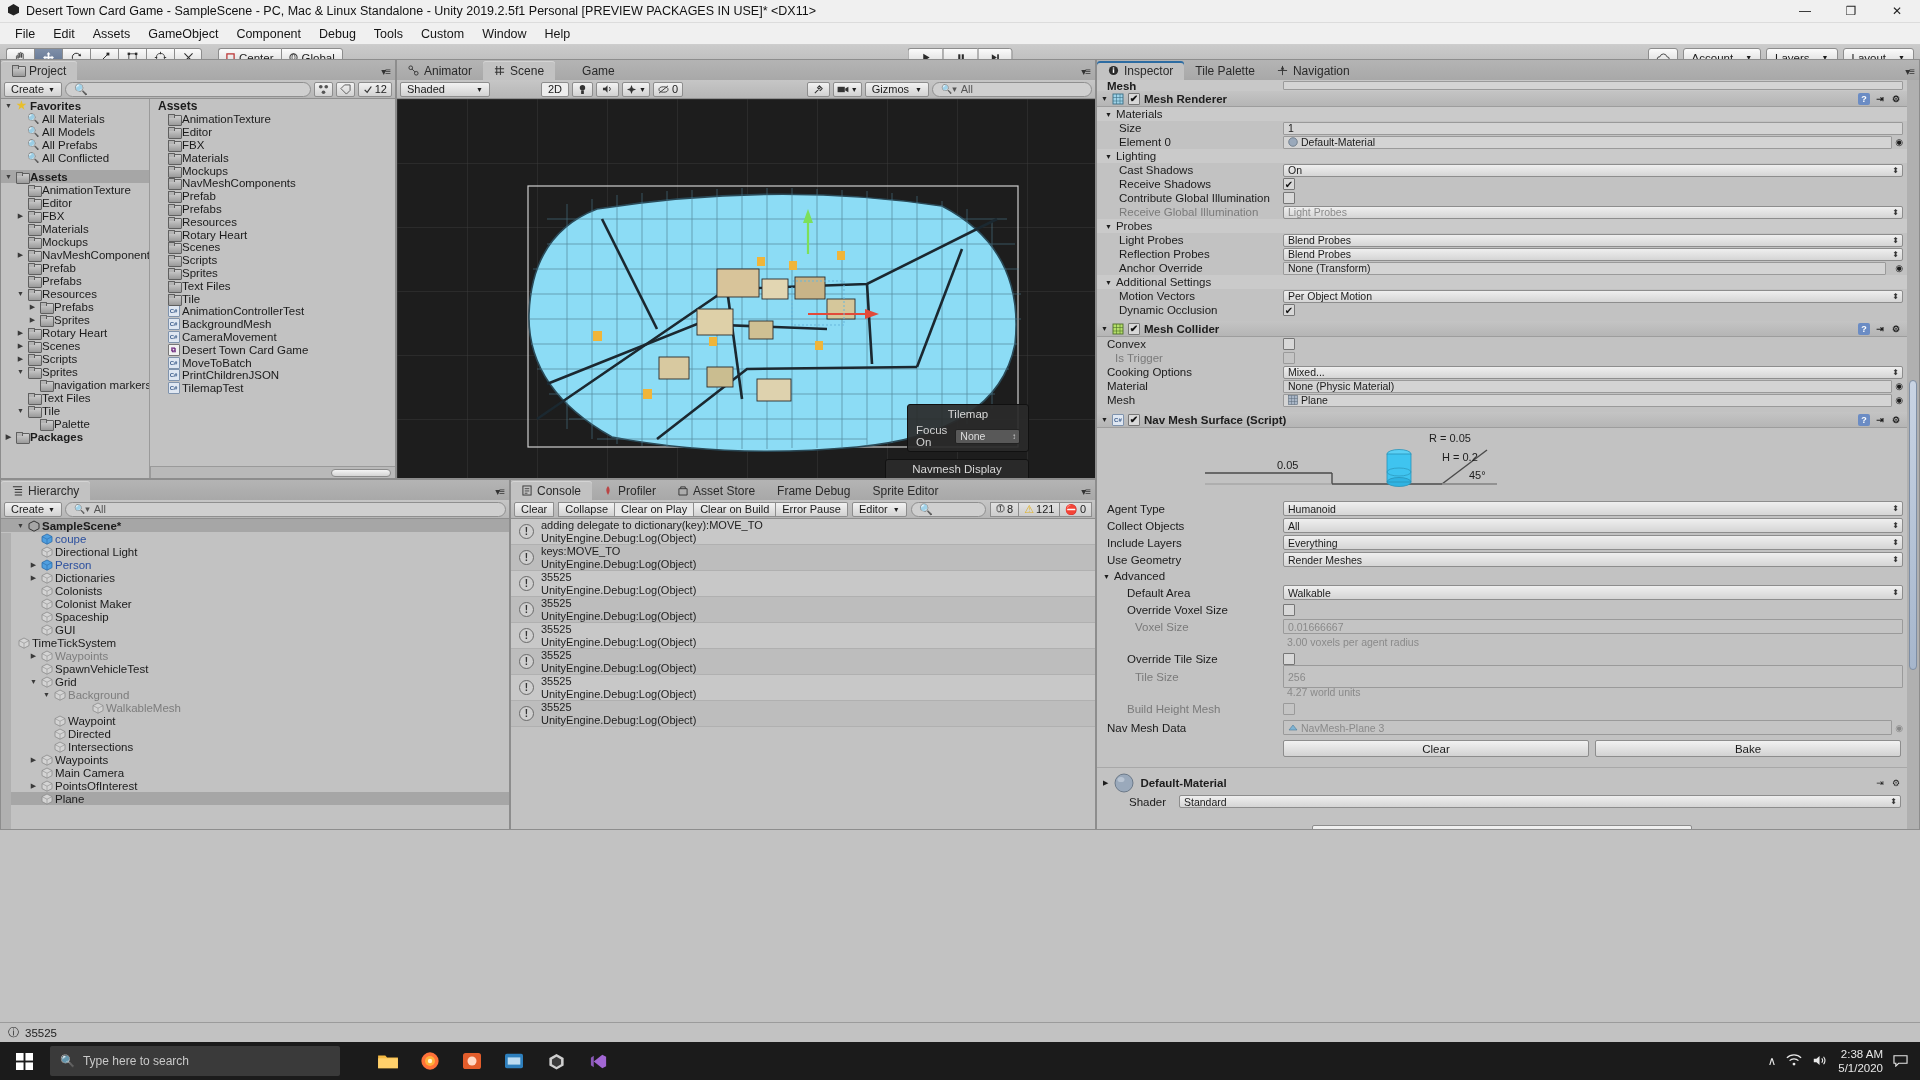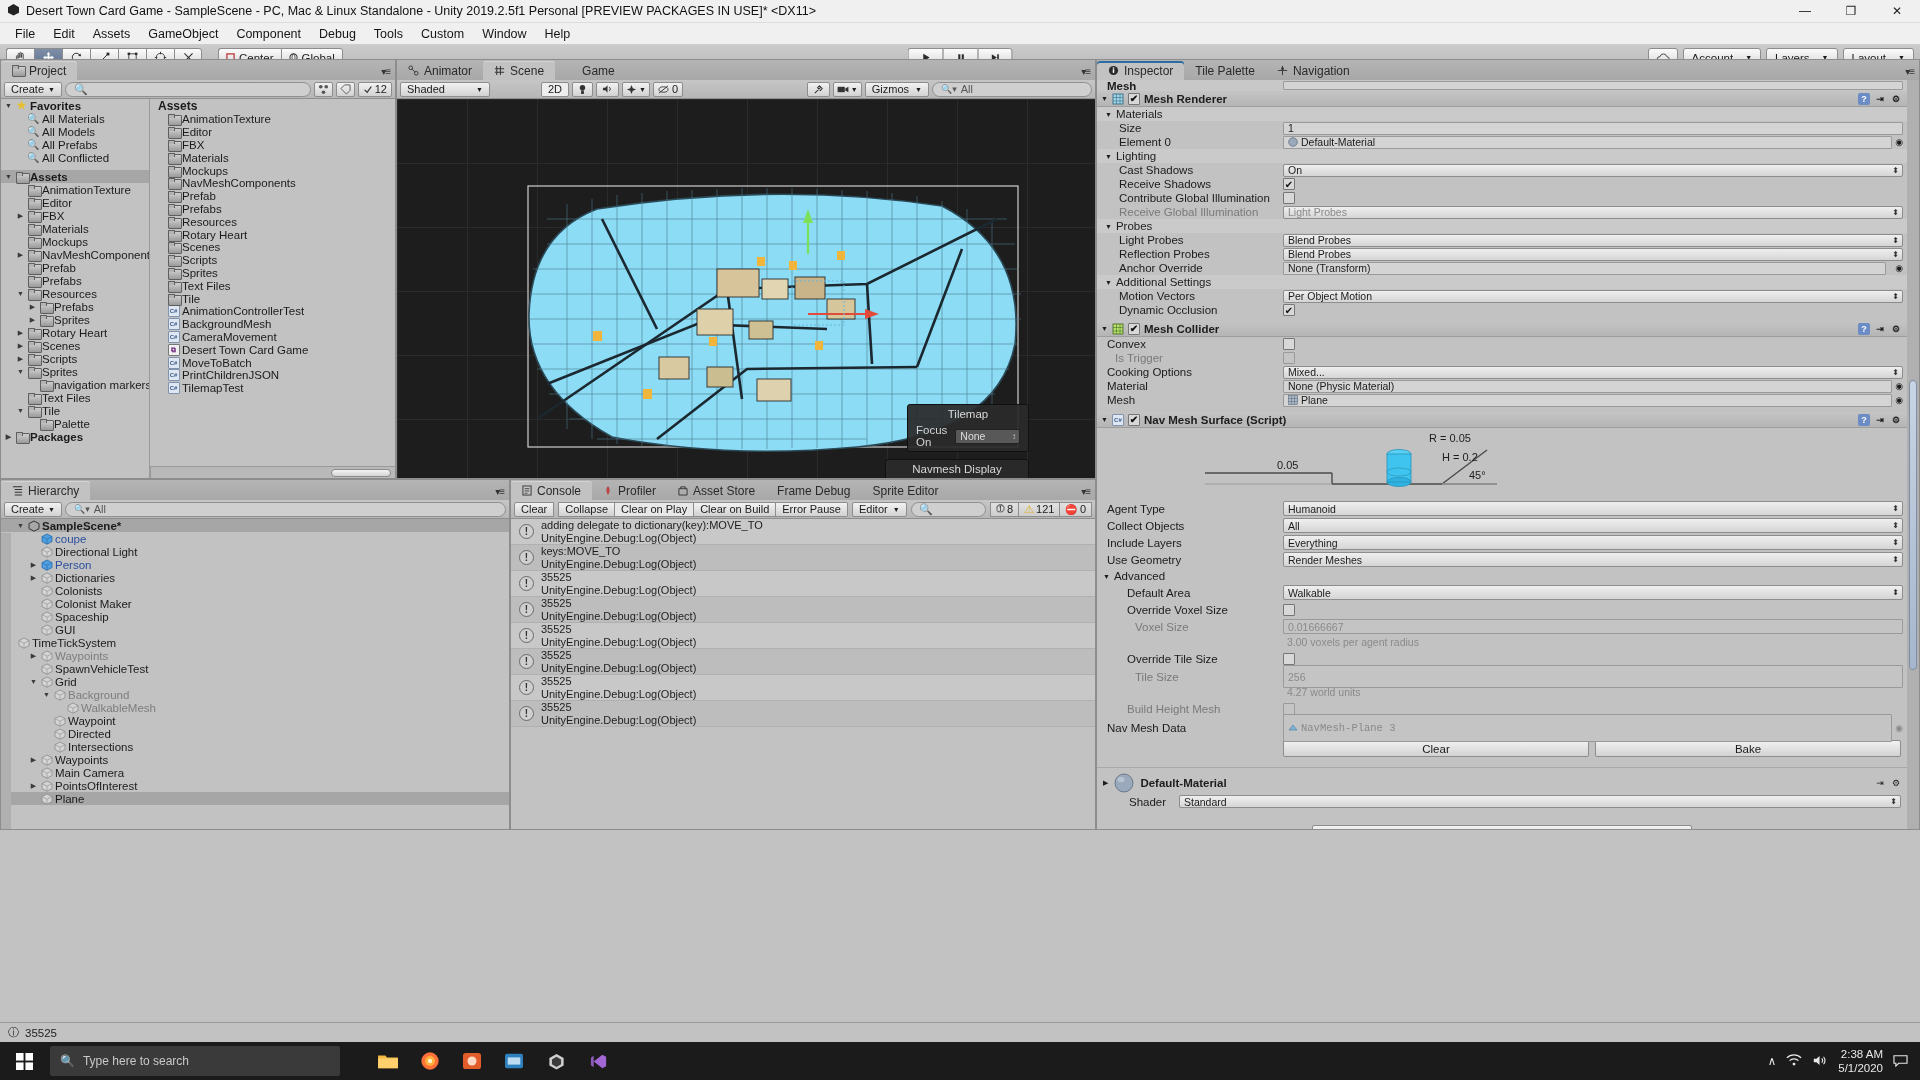--- a/index.html
+++ b/index.html
@@ -1028,21 +1028,21 @@
           <div class="treerow" style="padding-left:40px;">
             <span class="arrow">▼</span>
             <span class="ico">
               <svg class="cube-ico" viewBox="0 0 12 12">
                 <polygon points="6,1 11,3.6 11,8.6 6,11.2 1,8.6 1,3.6" fill="#d4d4d4" stroke="#8a8a8a" stroke-width="0.8"></polygon>
                 <path d="M1 3.6 L6 6.2 L11 3.6 M6 6.2 V11.2" stroke="#8a8a8a" stroke-width="0.6" fill="none"></path>
               </svg>
             </span>
             <span class="lbl dim">Background</span>
           </div>
-          <div class="treerow" style="padding-left:53px;">
+          <div class="treerow" style="padding-left:78px;">
             <span class="arrow"></span>
             <span class="ico">
               <svg class="cube-ico" viewBox="0 0 12 12">
                 <polygon points="6,1 11,3.6 11,8.6 6,11.2 1,8.6 1,3.6" fill="#d4d4d4" stroke="#8a8a8a" stroke-width="0.8"></polygon>
                 <path d="M1 3.6 L6 6.2 L11 3.6 M6 6.2 V11.2" stroke="#8a8a8a" stroke-width="0.6" fill="none"></path>
               </svg>
             </span>
             <span class="lbl dim">WalkableMesh</span>
           </div>
           <div class="treerow" style="padding-left:40px;">
@@ -1540,21 +1540,21 @@
       <div class="note">4.27 world units</div>
       <div class="row" style="height:19px;">
         <div class="rlabel ind dim">Build Height Mesh</div>
         <div class="rfield">
             <span class="chk dim"></span>
           </div>
       </div>
       <div class="row" style="height:19px;">
         <div class="rlabel" style="padding-left:10px;">Nav Mesh Data</div>
         <div class="rfield" style="display:flex; align-items:center; gap:3px;">
-          <div class="fld dim" style="flex:1; height:28px;font-family:Liberation Mono, monospace;">
+          <div class="fld dim" style="flex:1; height:15px;">
             <svg width="10" height="10" viewBox="0 0 10 10" style="margin-right:3px;">
                 <path d="M1 7 L5 2 L9 7 Z" fill="#7fb4d4" stroke="#4a7a99" stroke-width="0.6"></path>
               </svg>
             <span>NavMesh-Plane 3</span>
           </div>
           <span style="font-size:9px; color:#888;">◉</span>
         </div>
       </div>
       <div style="display:flex; gap:6px; padding:3px 6px 0 186px;">
         <div class="btnwide" style="flex:1;">Clear</div>

